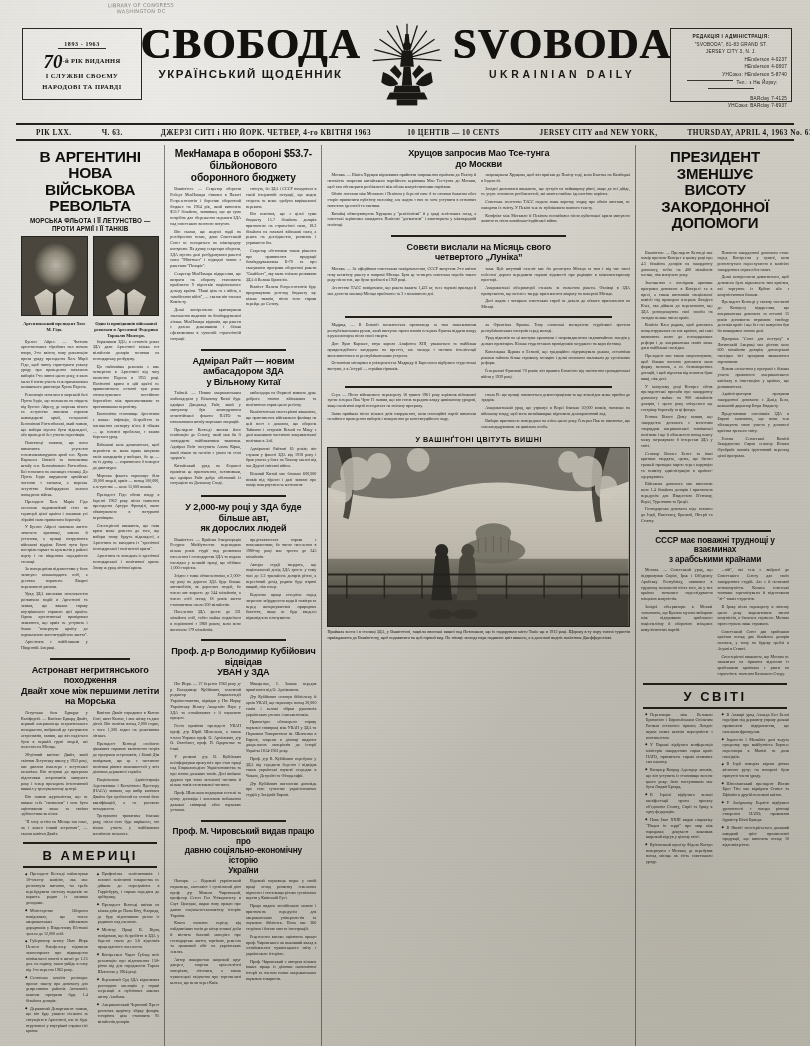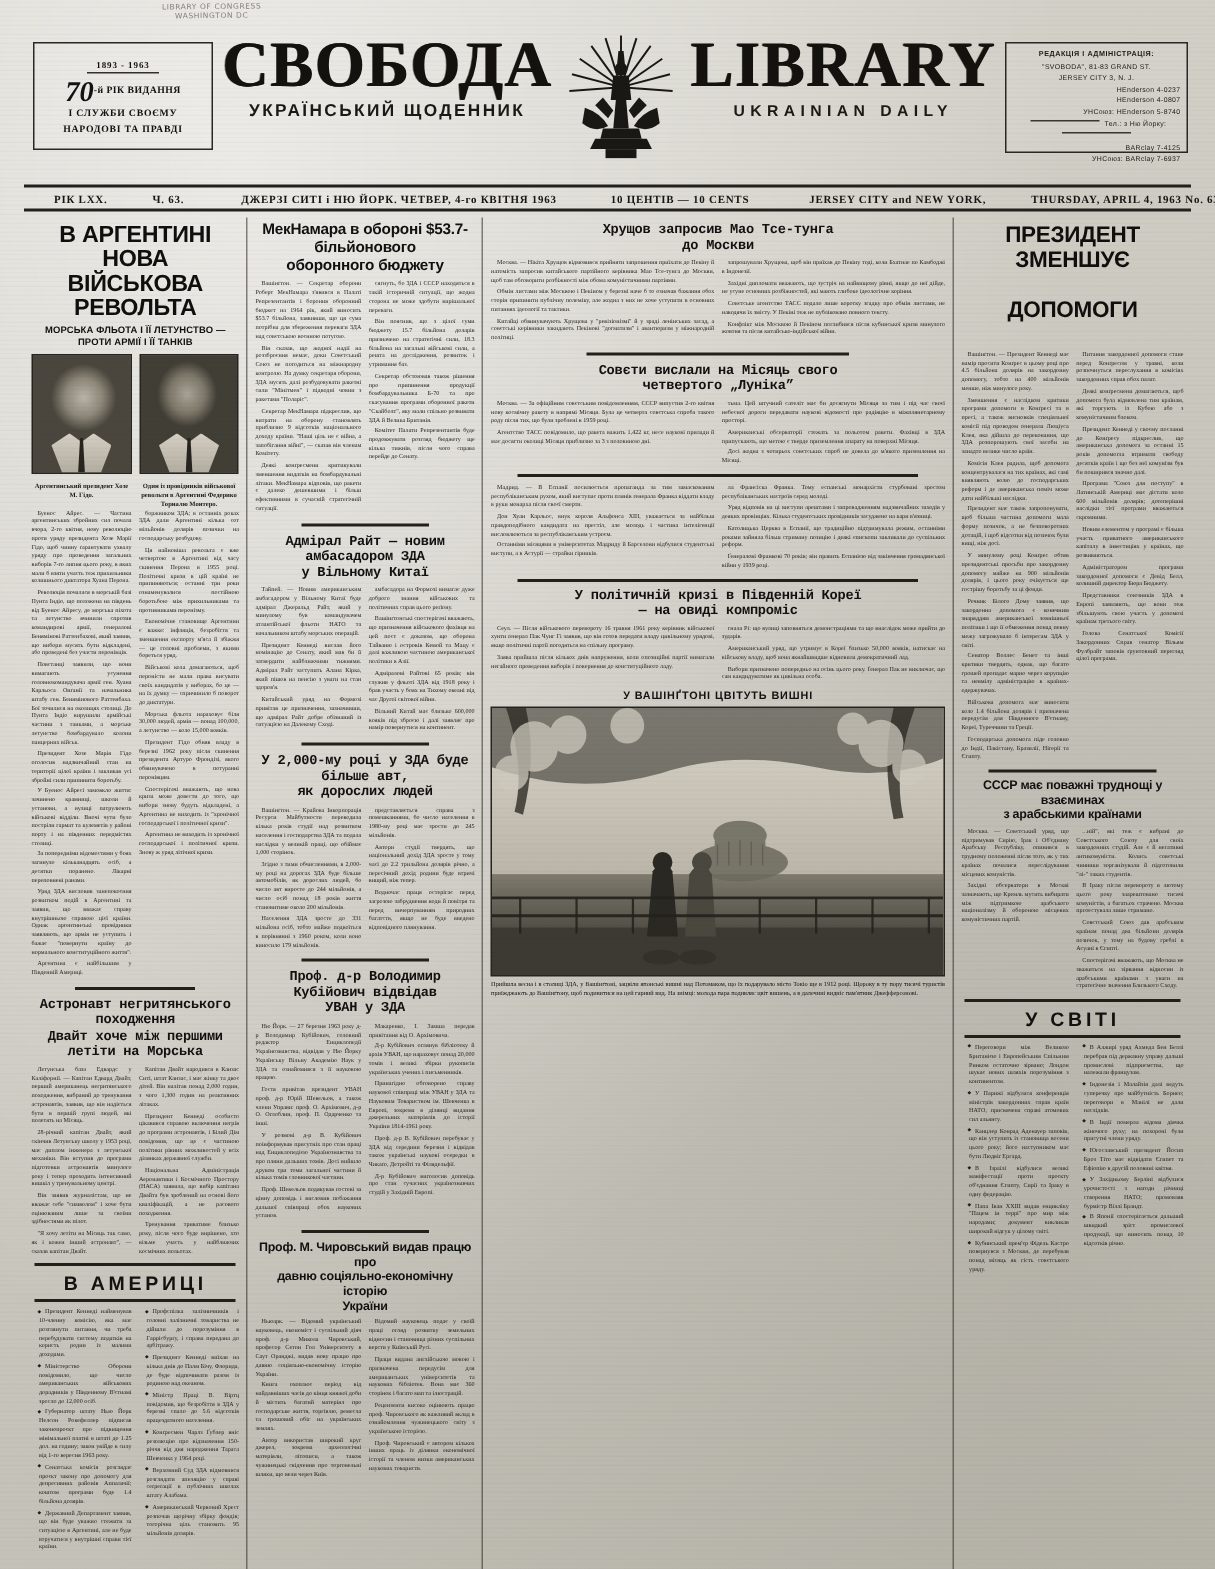--- a/index.html
+++ b/index.html
@@ -131,21 +131,21 @@
   .hl-sub {
     font-family: "Liberation Sans", sans-serif; font-weight: bold;
     font-size: 6.3px; line-height: 1.25; text-align: center;
     letter-spacing: .1px; margin-bottom: 4px;
   }
   h2.hl {
     font-family: "Liberation Sans", sans-serif; font-weight: bold;
     font-size: 10.2px; line-height: 1.16; text-align: center;
     margin: 3px 0 3px; letter-spacing: -.15px; color: #121110;
   }
-  h2.hl.sm { font-size: 9.1px; font-family: Liberation Mono, monospace; }
+  h2.hl.sm { font-size: 9.1px; }
   h2.hl.xsm { font-size: 8.3px; }
   h3.hl-sec {
     font-family: "Liberation Sans", sans-serif; font-weight: bold;
     font-size: 13px; text-align: center; letter-spacing: 2.5px;
     margin: 4px 0 3px;
   }
   .rule-thick { border-top: 2px solid #232019; margin: 4px 18px; }
   .rule-short { border-top: 2px solid #232019; margin: 5px auto; width: 58%; }
 
   
@@ -267,21 +267,21 @@
             <path d="M22 58 Q34 62 40 72 Q30 78 20 70 Z"></path>
             <path d="M78 58 Q66 62 60 72 Q70 78 80 70 Z"></path>
             <path d="M36 74 L64 74 L66 82 L34 82 Z"></path>
             <path d="M30 82 L70 82 L74 90 L26 90 Z"></path>
             <path d="M38 90 L62 90 L62 97 L38 97 Z"></path>
           </g>
         </svg>
       </div>
 
       <div class="logo-col">
-        <div class="logo-cyr logo-lat">LIBRARY</div>
+        <div class="logo-cyr logo-lat">SVOBODA</div>
         <div class="logo-sub lat">UKRAINIAN DAILY</div>
       </div>
     </div>
 
     <div class="contact-box">
       <div class="hdr">РЕДАКЦІЯ І АДМІНІСТРАЦІЯ:</div>
       <div>"SVOBODA", 81-83 GRAND ST.</div>
       <div>JERSEY CITY 3, N. J.</div>
       <div class="rt">HEnderson 4-0237</div>
       <div class="rt">HEnderson 4-0807</div>
@@ -548,24 +548,20 @@
         <div class="txt">
             <p>ла Франсіска Франка. Тому еспанські монархісти стурбовані зростом республіканських настроїв серед молоді.</p>
             <p>Уряд відповів на ці виступи арештами і запровадженням надзвичайних заходів у деяких провінціях. Кілька студентських провідників засуджено на кари в'язниці.</p>
             <p>Католицька Церква в Еспанії, що традиційно підтримувала режим, останніми роками зайняла більш стриману позицію і деякі єпископи закликали до суспільних реформ.</p>
             <p>Ґенералові Франкові 70 років; він править Еспанією від закінчення громадянської війни у 1939 році.</p>
           </div>
       </div>
 
       <div class="rule-thick"></div>
 
-      <h2 class="hl sm">
-        <span>У політичній кризі в Південній Кореї</span><br>
-        <span>— на овиді компроміс</span>
-      </h2>
       <div class="body2">
         <div class="txt">
             <p>Сеул. — Після військового перевороту 16 травня 1961 року керівник військової хунти ґенерал Пак Чунг Гі заявив, що він готов передати владу цивільному урядові, якщо політичні партії погодяться на спільну програму.</p>
             <p>Заява прийшла після кількох днів напруження, коли опозиційні партії вимагали негайного проведення виборів і повернення до конституційного ладу.</p>
           </div>
         <div class="txt">
             <p>гнала Рі: що вулиці заповняться демонстраціями та що внаслідок може прийти до зударів.</p>
             <p>Американський уряд, що утримує в Кореї близько 50,000 вояків, натискає на військову владу, щоб вона якнайшвидше відновила демократичний лад.</p>
             <p>Вибори призначено попередньо на осінь цього року. Ґенерал Пак не виключає, що сам кандидуватиме як цивільна особа.</p>
           </div>
@@ -636,21 +632,21 @@
             <line x1="310" y1="128" x2="310" y2="152"></line>
           </g>
         </svg>
       </div>
       <div class="pw-caption">Прийшла весна і в столиці ЗДА, у Вашінґтоні, зацвіли японські вишні над Потомаком, що їх подарувало місто Токіо ще в 1912 році. Щороку в ту пору тисячі туристів приїжджають до Вашінґтону, щоб подивитися на цей гарний вид. На знімці: молода пара подивляє цвіт вишень, а в далечині видніє пам'ятник Джефферсонові.</div>
     </div>
 
     <div class="col c5">
       <h1 class="hl-red">
         <span>ПРЕЗИДЕНТ ЗМЕНШУЄ</span><br>
-        <br>
+        <span>ВИСОТУ ЗАКОРДОННОЇ</span><br>
         <span>ДОПОМОГИ</span>
       </h1>
       <div class="body2">
         <div class="txt">
             <p>Вашінґтон. — Президент Кеннеді має намір просити Конґрес в цьому році про 4.5 більйона долярів на закордонну допомогу, тобто на 400 мільйонів менше, ніж минулого року.</p>
             <p>Зменшення є наслідком критики програми допомоги в Конґресі та в пресі, а також висновків спеціяльної комісії під проводом ґенерала Люціуса Клея, яка дійшла до переконання, що ЗДА розпорошують свої засоби на занадто велике число країн.</p>
             <p>Комісія Клея радила, щоб допомога концентрувалася на тих країнах, які самі виявляють волю до господарських реформ і де американська поміч може дати найбільші наслідки.</p>
             <p>Президент має також запропонувати, щоб більша частина допомоги мала форму позичок, а не безповоротних дотацій, і щоб відсотки від позичок були вищі, ніж досі.</p>
             <p>У минулому році Конґрес обтяв президентські просьби про закордонну допомогу майже на 900 мільйонів долярів, і цього року очікується ще гострішу боротьбу за ці фонди.</p>
             <p>Речник Білого Дому заявив, що закордонна допомога є конечним знаряддям американської зовнішньої політики і що її обмеження понад певну межу загрожувало б інтересам ЗДА у світі.</p>

